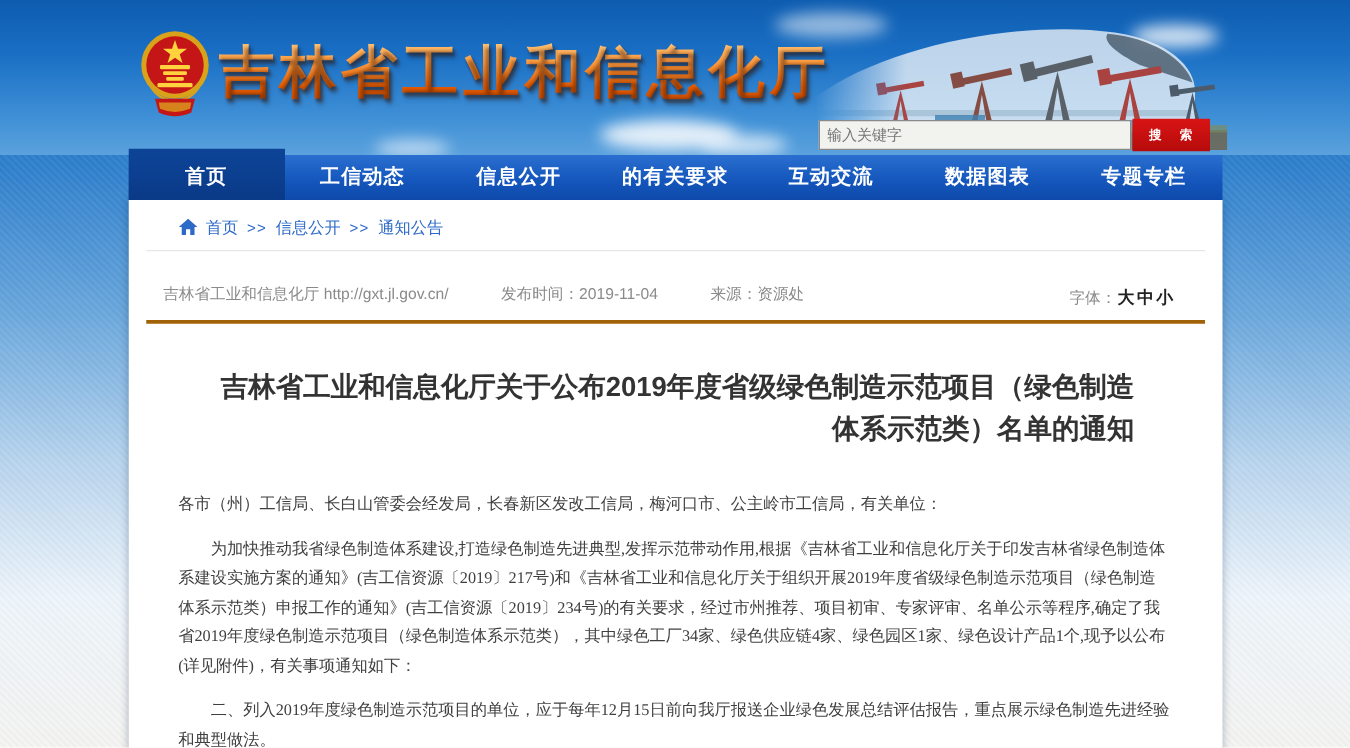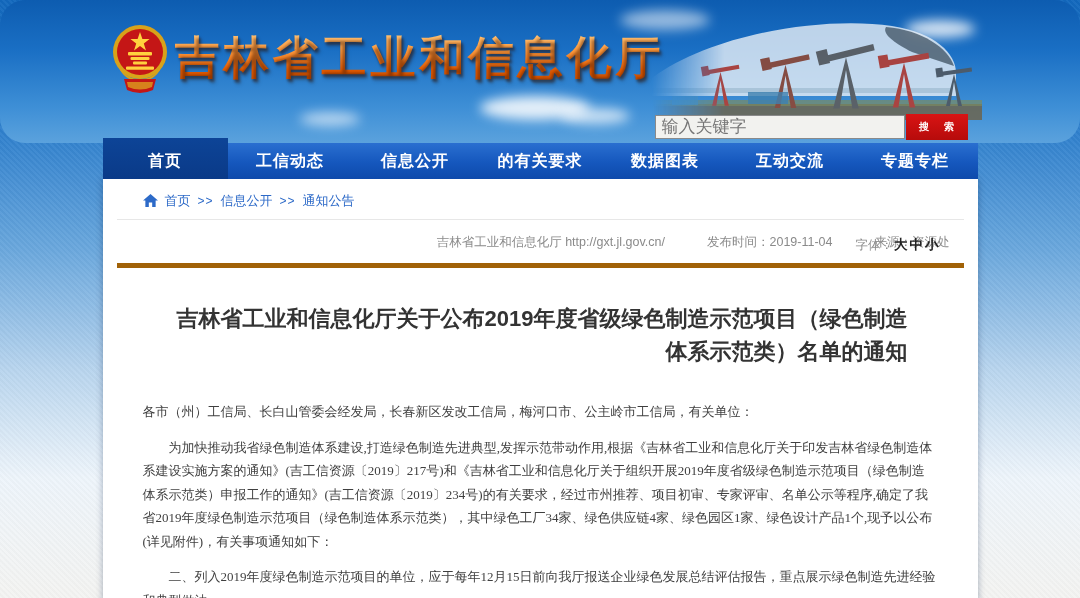--- a/index.html
+++ b/index.html
@@ -4,22 +4,22 @@
 <style>
   * { margin:0; padding:0; box-sizing:border-box; }
   html,body { width:1080px; height:598px; overflow:hidden;
     font-family:"Liberation Sans","DejaVu Sans",sans-serif; }
   body { position:relative;
     background:linear-gradient(180deg,#1268bd 0%,#2f80cd 22%,#6ba8dd 42%,#b9d5ee 62%,#eef5fb 80%,#f4f4f2 100%); }
   body::before { content:""; position:absolute; inset:0; pointer-events:none;
     background:repeating-linear-gradient(45deg, rgba(255,255,255,.04) 0 2px, rgba(0,0,0,.02) 2px 4px); }
 
   
-  .site-header { position:relative; width:1080px; height:143px; overflow:hidden;
-    background:linear-gradient(180deg,#0d5cb0 0%,#1a6fc4 35%,#3e8fd6 75%,#5ba2dd 100%);border-radius:25px; }
+  .site-header { position:relative; width:1080px; height:124px; overflow:hidden;
+    background:linear-gradient(180deg,#0d5cb0 0%,#1a6fc4 35%,#3e8fd6 75%,#5ba2dd 100%); }
   .cloud { position:absolute; background:#fff; border-radius:50%; filter:blur(6px); opacity:.85; }
   .c1 { left:480px; top:96px; width:110px; height:24px; }
   .c2 { left:560px; top:108px; width:70px; height:16px; opacity:.7; }
   .c3 { left:905px; top:20px; width:70px; height:18px; opacity:.8; }
   .c4 { left:300px; top:112px; width:60px; height:14px; opacity:.6; }
   .c5 { left:620px; top:10px; width:90px; height:20px; opacity:.55; }
 
   .header-inner { position:relative; width:875px; height:100%; margin:0 auto; }
   .emblem { position:absolute; left:8px; top:22px; width:58px; height:72px; }
   .site-title { position:absolute; left:72px; top:28px; font-size:45px; font-weight:bold;
@@ -27,21 +27,21 @@
     background:linear-gradient(180deg,#ffd28a 0%,#ff9a3c 38%,#e35a00 70%,#c24a00 100%);
     -webkit-background-clip:text; background-clip:text; color:transparent;
     text-shadow:2px 3px 3px rgba(60,20,0,.45); filter:drop-shadow(1px 2px 1px rgba(0,0,0,.3)); }
 
   .banner-art { position:absolute; right:-4px; top:0; width:330px; height:132px; opacity:.95;
     -webkit-mask-image:linear-gradient(90deg,transparent 0%,#000 22%,#000 100%);
     mask-image:linear-gradient(90deg,transparent 0%,#000 22%,#000 100%); }
 
   .search-bar { position:absolute; right:10px; bottom:3px; display:flex; align-items:center; }
   .search-input { width:250px; height:24px; border:1px solid #8a8a8a; background:#f2f2ef;
-    font-size:17px; color:#c2410c; padding:0 6px; outline:none; }
+    font-size:12px; color:#c2410c; padding:0 6px; outline:none; }
   .search-btn { width:62px; height:26px; margin-left:1px; border:none; cursor:pointer;
     background:linear-gradient(180deg,#d91414,#b60b0b); color:#fff; font-size:10px;
     font-weight:bold; letter-spacing:6px; padding-left:6px; }
 
   
   .main-nav { width:875px; margin:0 auto; height:36px; display:flex; position:relative; z-index:3;
     background:linear-gradient(180deg,#2a6fd0 0%,#1557bd 55%,#0e4aab 100%); }
   .nav-item { flex:1; text-align:center; line-height:36px; color:#fff; font-size:16px;
     font-weight:bold; cursor:pointer; letter-spacing:1px; }
   .nav-item.active { margin-top:-5px; padding-top:5px; height:41px; line-height:36px;
@@ -50,22 +50,22 @@
   
   .panel { width:875px; margin:0 auto; background:#fff; min-height:420px; position:relative;
     box-shadow:0 0 7px rgba(0,30,70,.35); }
 
   .breadcrumb { display:flex; align-items:center; gap:7px; padding:13px 14px 9px 26px;
     margin:0 14px; border-bottom:1px solid #e7e7e7; font-size:13px; color:#2d6ac8; }
   .breadcrumb a { color:#2d6ac8; text-decoration:none; cursor:pointer; }
   .crumb-sep { color:#2d6ac8; font-size:12px; letter-spacing:1px; }
   .home-icon { width:15px; height:14px; display:inline-block; }
 
-  .meta-row { position:relative; margin:0 14px; padding:14px 14px 12px;
-    border-bottom:5px solid #a16207; font-size:12.5px; color:#8a8a8a; text-align:right; }
+  .meta-row { position:relative; margin:12px 14px; padding:14px 14px 12px;
+    border-bottom:3px solid #a16207; font-size:12.5px; color:#8a8a8a; text-align:left; }
   .meta-group { display:inline-flex; gap:42px; }
   .meta-font { position:absolute; right:24px; top:16px; color:#8a8a8a; }
   .meta-font b { color:#222; font-weight:bold; cursor:pointer; margin:0 1px; font-size:13.5px; }
 
   .article-title { width:84%; margin:34px auto 16px; text-align:right; font-size:22px;
     line-height:33px; font-weight:bold; color:#333; }
 
   .article-body { padding:4px 28px 18px; font-size:13px; line-height:23.5px; color:#3f3f3f; }
   .article-body p { margin:12px; }
   .article-body p.indent { text-indent:2em;font-family:Liberation Serif, serif; }
@@ -143,22 +143,22 @@
       <button class="search-btn">搜 索</button>
     </div>
   </div>
 </div>
 
 <div class="main-nav">
   <div class="nav-item active">首页</div>
   <div class="nav-item">工信动态</div>
   <div class="nav-item">信息公开</div>
   <div class="nav-item">的有关要求</div>
+  <div class="nav-item">互动交流</div>
   <div class="nav-item">数据图表</div>
-  <div class="nav-item">互动交流</div>
   <div class="nav-item">专题专栏</div>
 </div>
 
 <div class="panel">
 
   <div class="breadcrumb">
     <span class="home-icon">
       <svg width="15" height="14" viewBox="0 0 16 15">
         <path d="M8,0 L16,7 L13.5,7 L13.5,14 L9.8,14 L9.8,9 L6.2,9 L6.2,14 L2.5,14 L2.5,7 L0,7 Z" fill="#2d6ac8"></path>
       </svg>

